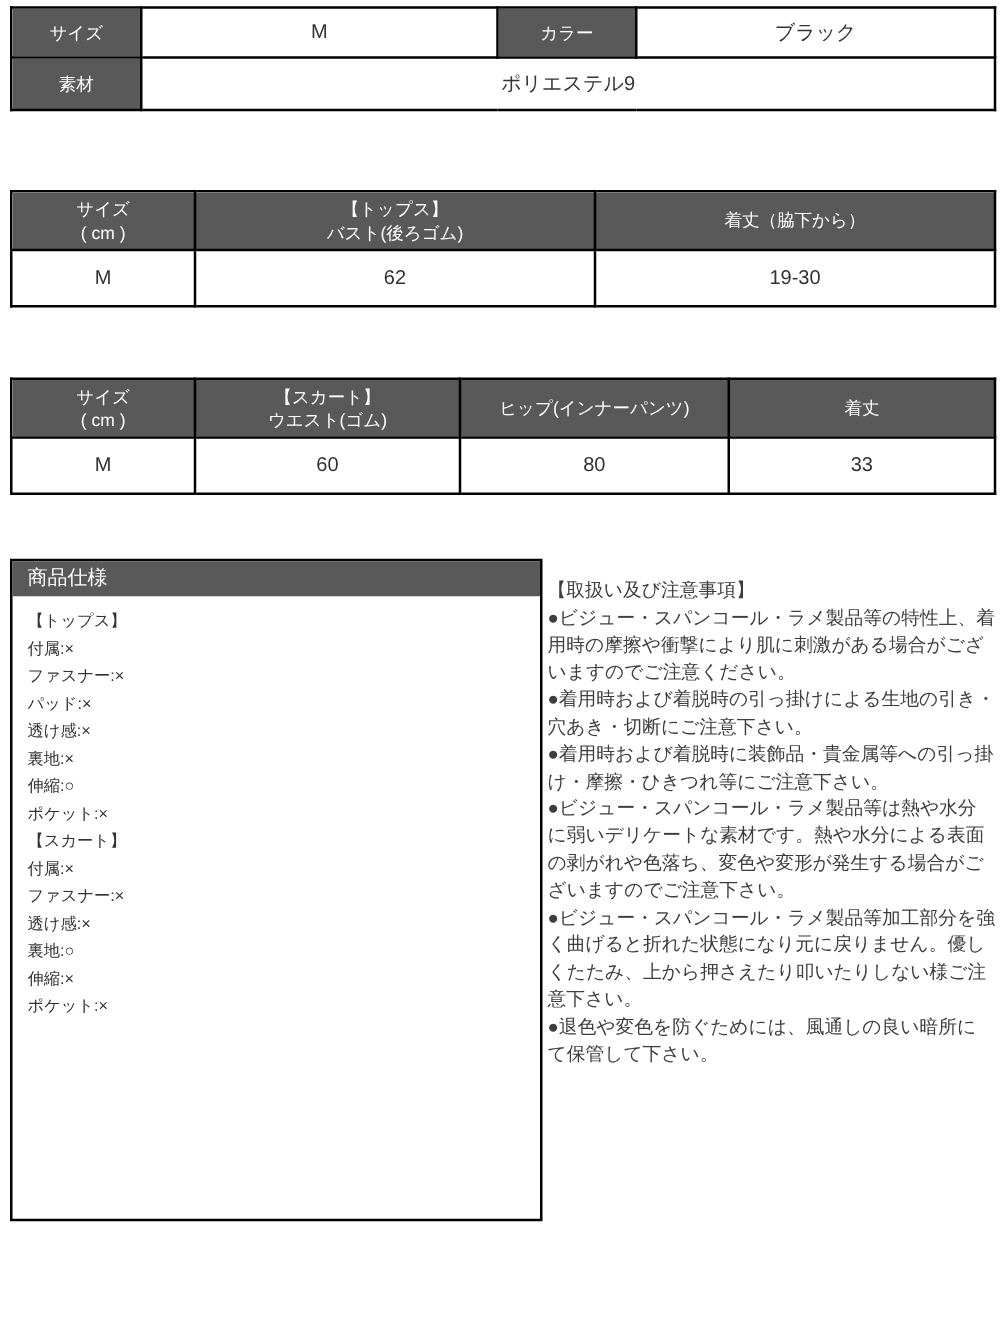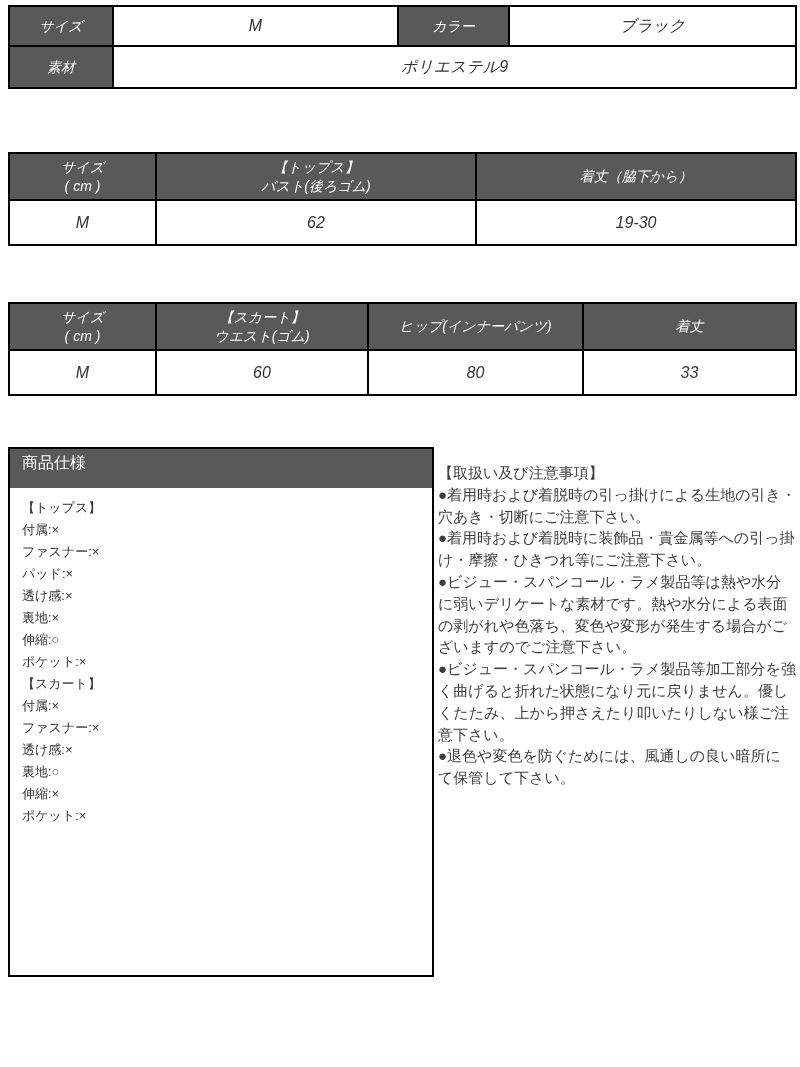--- a/index.html
+++ b/index.html
@@ -14,21 +14,20 @@
     height: 1067px;
     background: #ffffff;
     overflow: hidden;
   }
   table.tbl {
     position: absolute;
     left: 8px;
     border-collapse: collapse;
     table-layout: fixed;
     width: 787px;
-    font-style: italic;
   }
   table.tbl td {
     border: 2px solid #000000;
     text-align: center;
     vertical-align: middle;
     padding: 0;
     overflow: hidden;
   }
   td.hd {
     background: #595959;
@@ -53,21 +52,21 @@
     position: absolute;
     left: 8px;
     top: 447px;
     width: 426px;
     height: 530px;
     border: 2px solid #000000;
     box-sizing: border-box;
     background: #ffffff;
   }
   .specbar {
-    height: 39px;
+    height: 28px;
     line-height: 27px;
     background: #595959;
     color: #ffffff;
     font-size: 16px;
     padding-left: 12px;
   }
   .specbody {
     padding: 9px 12px;
     font-size: 13px;
     color: #333333;
@@ -210,20 +209,21 @@
 
         <div class="spec-line"></div>
 
       </div>
   </div>
 
   <div class="care">
     <div class="care-title">【取扱い及び注意事項】</div>
     <div>
 
+        <div class="care-item">●ビジュー・スパンコール・ラメ製品等の特性上、着用時の摩擦や衝撃により肌に刺激がある場合がございますのでご注意ください。</div>
 
         <div class="care-item">●着用時および着脱時の引っ掛けによる生地の引き・穴あき・切断にご注意下さい。</div>
 
         <div class="care-item">●着用時および着脱時に装飾品・貴金属等への引っ掛け・摩擦・ひきつれ等にご注意下さい。</div>
 
         <div class="care-item">●ビジュー・スパンコール・ラメ製品等は熱や水分に弱いデリケートな素材です。熱や水分による表面の剥がれや色落ち、変色や変形が発生する場合がございますのでご注意下さい。</div>
 
 
         <div class="care-item">●ビジュー・スパンコール・ラメ製品等加工部分を強く曲げると折れた状態になり元に戻りません。優しくたたみ、上から押さえたり叩いたりしない様ご注意下さい。</div>
 

